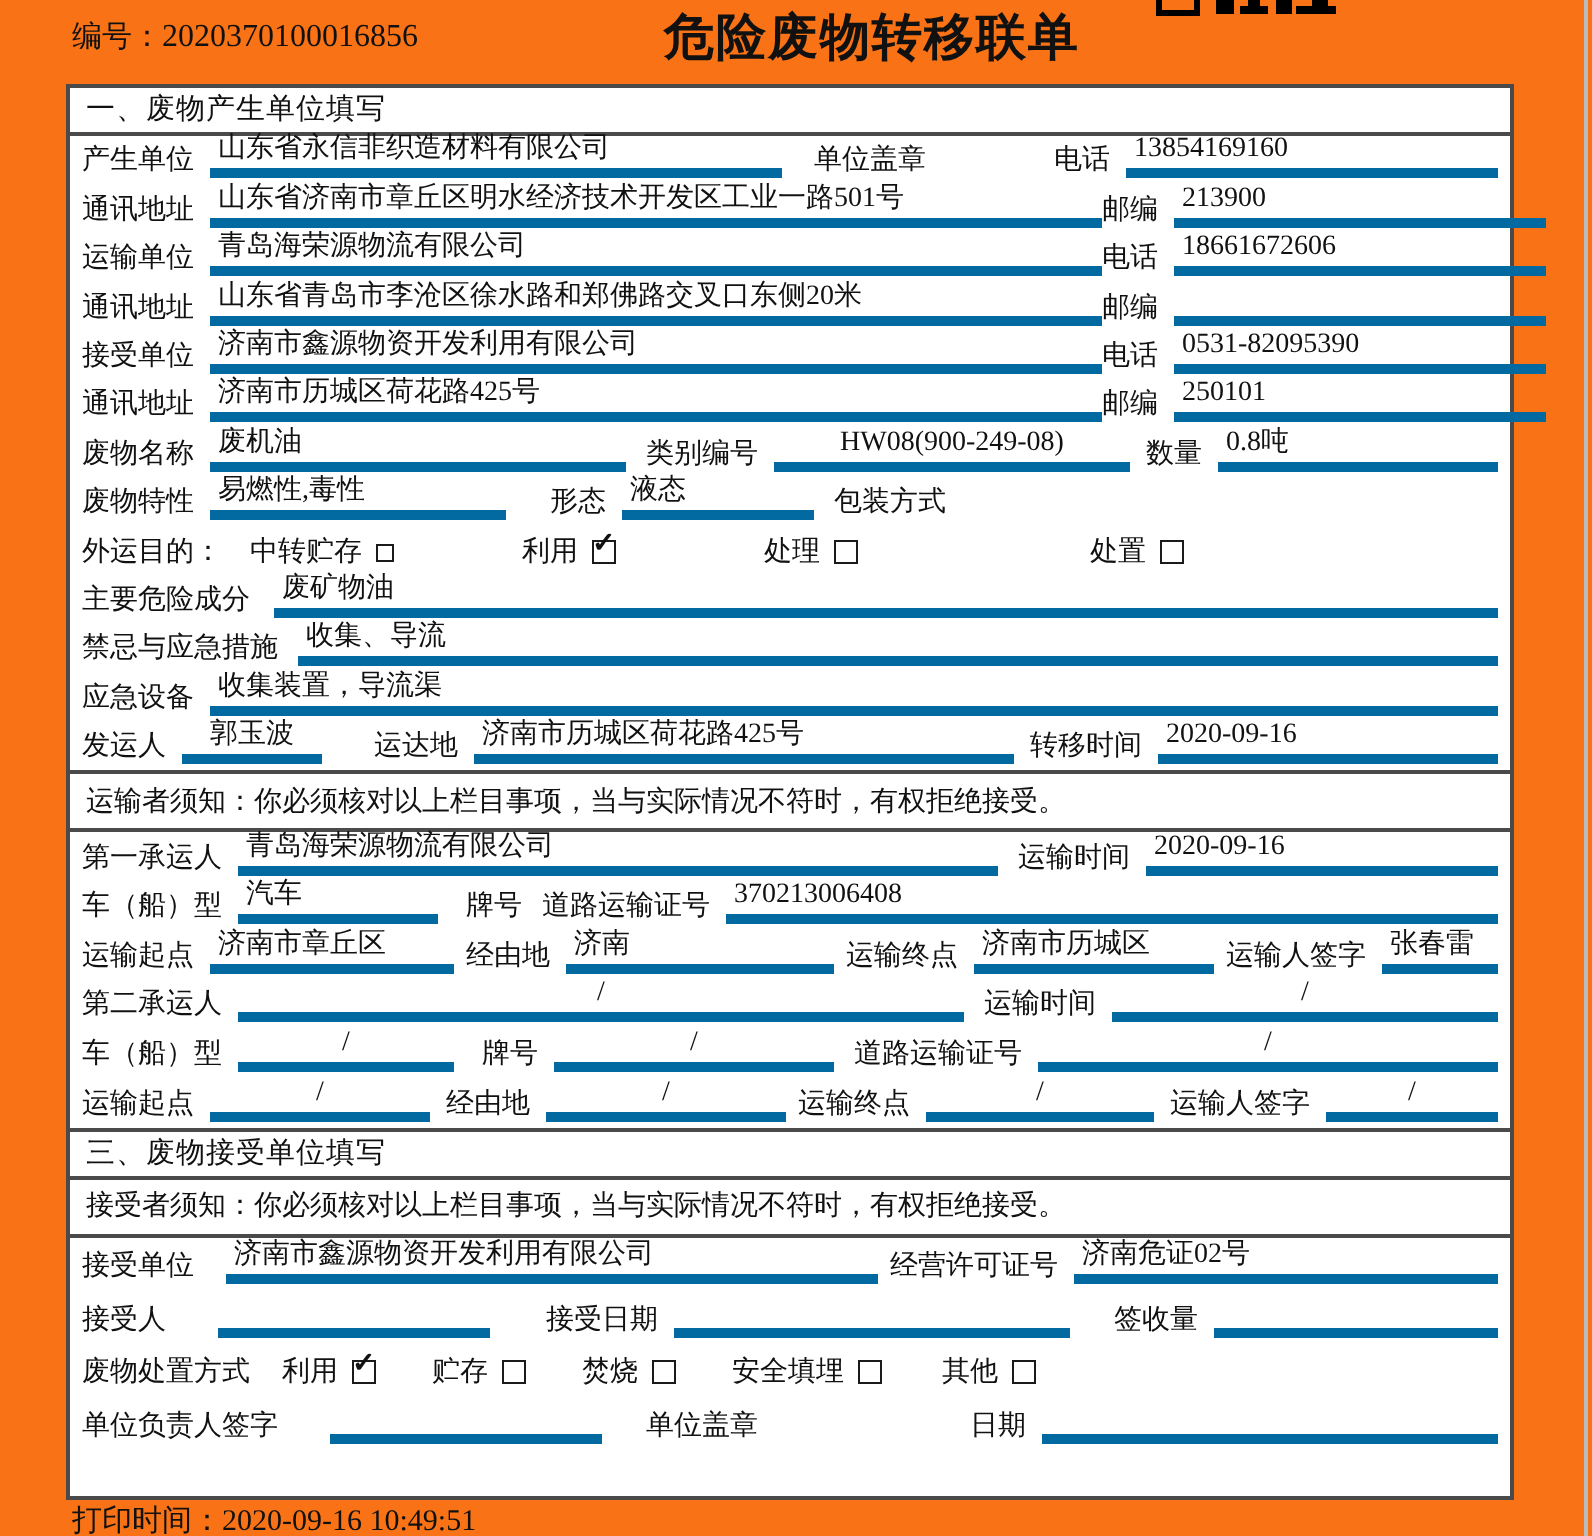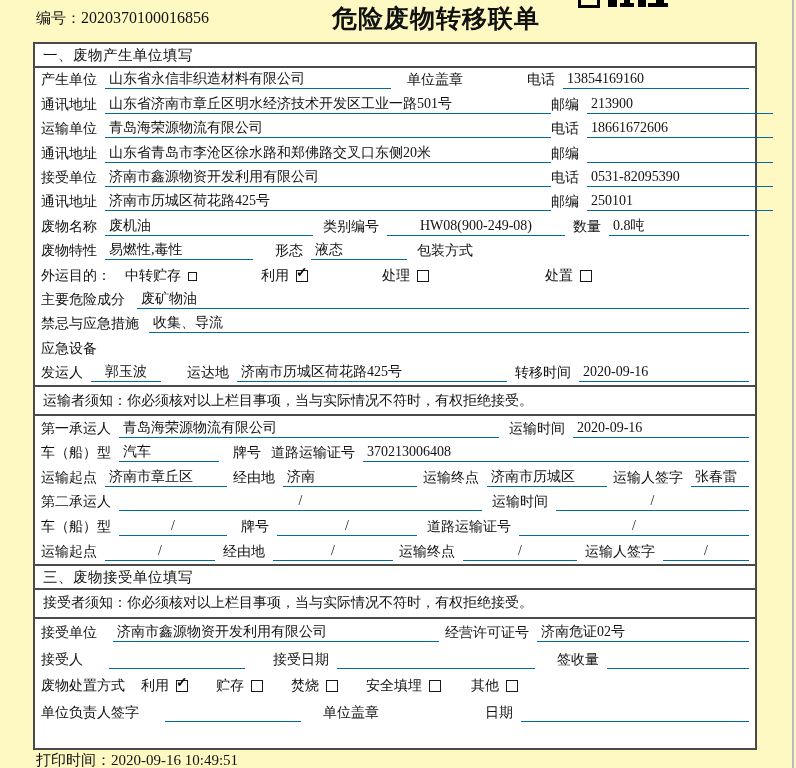--- a/index.html
+++ b/index.html
@@ -1,37 +1,37 @@
 <!DOCTYPE html>
 <html><head>
 <meta charset="utf-8">
 <style>
   html,body{margin:0;padding:0;background:#fff;}
-  .page{position:relative;width:796px;height:768px;background:#fef9c3;overflow:hidden;
+  .page{position:relative;width:796px;height:768px;background:#f97316;overflow:hidden;
         font-family:"Liberation Serif","DejaVu Serif",serif;color:#111;}
   .serial{position:absolute;left:36px;top:9px;font-size:15px;white-space:nowrap;}
   .serial b{font-weight:normal;font-size:16px;}
   .title{position:absolute;left:332px;top:2px;font-size:25px;font-weight:bold;letter-spacing:1px;white-space:nowrap;}
   .qr{position:absolute;left:578px;top:0;width:96px;height:9px;}
   .qr i{position:absolute;background:#000;}
   .qr .q0{left:0;top:0;width:22px;height:8px;background:transparent;border:3px solid #000;border-top:none;box-sizing:border-box;}
   .page-edge{position:absolute;right:2px;top:0;width:2px;height:768px;background:#b8bcc0;}
   .form{position:absolute;left:33px;top:42px;width:724px;height:708px;box-sizing:border-box;
         border:2px solid #4a4a4a;background:#fff;}
   .sec-head{box-sizing:border-box;height:24px;line-height:21px;padding:1px 8px 0;font-weight:normal;
         font-size:14.5px;border-bottom:2px solid #4a4a4a;letter-spacing:.5px;}
   .sec{border-top:0;}
   .sec.bt{border-top:2px solid #4a4a4a;}
   .notice{box-sizing:border-box;height:29px;display:flex;align-items:center;padding:0 8px;
         border-bottom:2px solid #4a4a4a;font-size:14px;white-space:nowrap;}
   .r{display:flex;align-items:flex-end;padding:0 6px 3px;font-size:14px;height:24.4px;box-sizing:border-box;white-space:nowrap;}
   .s2 .r{height:24.6px;}
   .s3 .r{height:26.5px;}
   .lb{flex:none;white-space:nowrap;}
-  .fv{flex:none;border-bottom:1px solid #0369a1;white-space:nowrap;overflow:hidden;
+  .fv{flex:none;border-bottom:5px solid #0369a1;white-space:nowrap;overflow:hidden;
       padding:0 4px;margin-left:8px;height:18px;line-height:18px;font-family:Liberation Serif, serif;}
   .fx{flex:1 1 auto;min-width:16px;}
   .ct{text-align:center;}
   .cb{flex:none;width:12px;height:12px;border:1px solid #1a1a1a;margin:0 0 3px 7px;position:relative;box-sizing:border-box;}
   .cb.sm{width:9px;height:9px;margin-bottom:4px;}
   .ckm{position:absolute;left:-1px;top:-5px;font-size:14px;font-weight:bold;font-style:normal;line-height:1;}
   .print{position:absolute;left:36px;top:751px;font-size:15px;white-space:nowrap;}
 </style>
 </head>
 <body>
@@ -138,20 +138,21 @@
         <span class="fv fx" style="margin-left:12px">废矿物油</span>
       </div>
 
       <div class="r">
         <span class="lb">禁忌与应急措施</span>
         <span class="fv fx" style="margin-left:10px">收集、导流</span>
       </div>
 
       <div class="r">
         <span class="lb">应急设备</span>
+        <span class="fv fx">收集装置，导流渠</span>
       </div>
 
       <div class="r">
         <span class="lb">发运人</span>
         <span class="fv ct" style="width:62px">郭玉波</span>
         <span class="lb" style="margin-left:26px">运达地</span>
         <span class="fv" style="width:262px">济南市历城区荷花路425号</span>
         <span class="lb" style="margin-left:8px">转移时间</span>
         <span class="fv fx">2020-09-16</span>
       </div>

